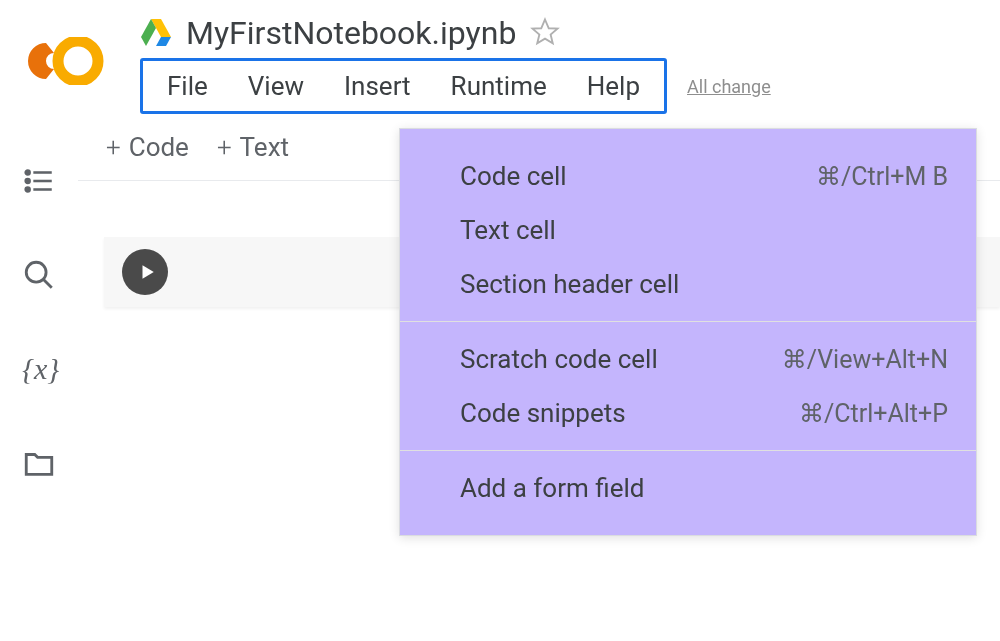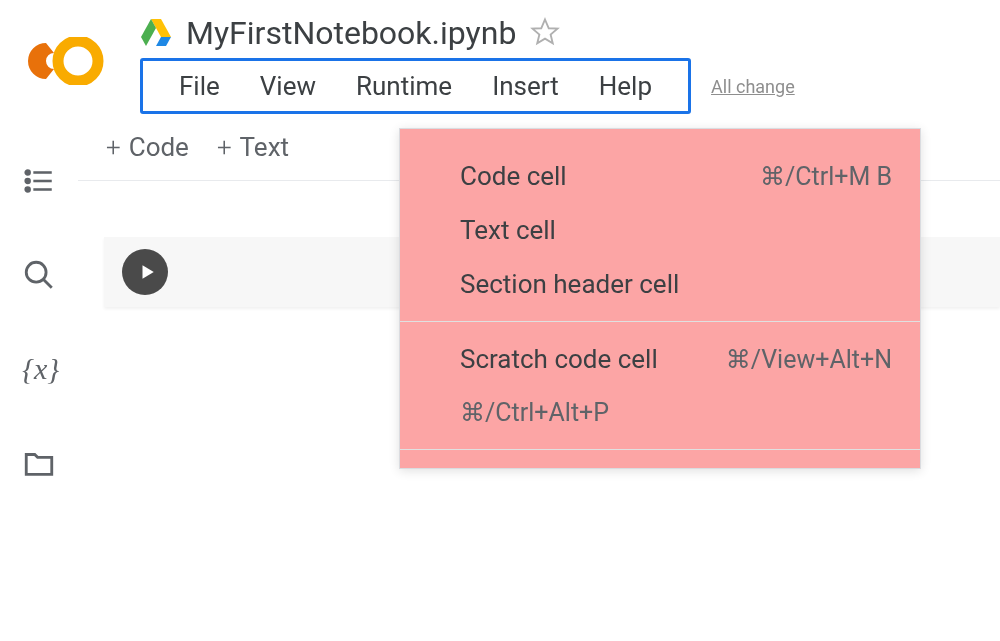--- a/index.html
+++ b/index.html
@@ -52,21 +52,21 @@
     }
     .menubar-wrap {
       display: flex;
       align-items: center;
       margin-top: 6px;
     }
     .menubar {
       display: flex;
       border: 3px solid #1a73e8;
       border-radius: 3px;
-      padding: 6px 16px;
+      padding: 6px 4px;
       text-align: right;
     }
     .menubar-item {
       font-size: 26px;
       color: #3c4043;
       padding: 4px 20px;
       cursor: pointer;
     }
     .save-status {
       font-size: 18px;
@@ -136,22 +136,22 @@
       display: flex;
       align-items: center;
       justify-content: center;
     }
     .play-btn svg { margin-left: 3px; }
     
     .dropdown {
       position: absolute;
       left: 399px;
       top: 128px;
-      width: 522px;
-      background: #fca5a5;
+      width: 578px;
+      background: #c4b5fd;
       border: 1px solid #dadce0;
       box-shadow: 0 2px 10px rgba(0,0,0,0.12);
       z-index: 50;
       padding: 14px 0;
     }
     .dd-section {
       padding: 6px 0;
     }
     .dd-sep {
       border-top: 1px solid #e0e0e0;
@@ -194,22 +194,22 @@
       <span class="star-icon">
         <svg width="30" height="30" viewBox="0 0 24 24" fill="none" stroke="#b0b0b0" stroke-width="1.5">
           <polygon points="12,2 15,9 22,9.3 16.5,14 18.2,21 12,17.3 5.8,21 7.5,14 2,9.3 9,9"></polygon>
         </svg>
       </span>
     </div>
     <div class="menubar-wrap">
       <div class="menubar">
         <div class="menubar-item">File</div>
         <div class="menubar-item">View</div>
+        <div class="menubar-item">Insert</div>
         <div class="menubar-item">Runtime</div>
-        <div class="menubar-item">Insert</div>
         <div class="menubar-item">Help</div>
       </div>
       <span class="save-status">All change</span>
     </div>
   </div>
 </div>
 
 <div class="main">
   <div class="leftbar">
     <span class="leftbar-icon">
@@ -277,17 +277,24 @@
       <span class="dd-shortcut"></span>
     </div>
   </div>
   <div class="dd-sep"></div>
   <div class="dd-section">
     <div class="dd-item">
       <span>Scratch code cell</span>
       <span class="dd-shortcut">⌘/View+Alt+N</span>
     </div>
     <div class="dd-item">
+      <span>Code snippets</span>
       <span class="dd-shortcut">⌘/Ctrl+Alt+P</span>
     </div>
   </div>
   <div class="dd-sep"></div>
+  <div class="dd-section">
+    <div class="dd-item">
+      <span>Add a form field</span>
+      <span class="dd-shortcut"></span>
+    </div>
+  </div>
 </div>
 
 </body></html>

